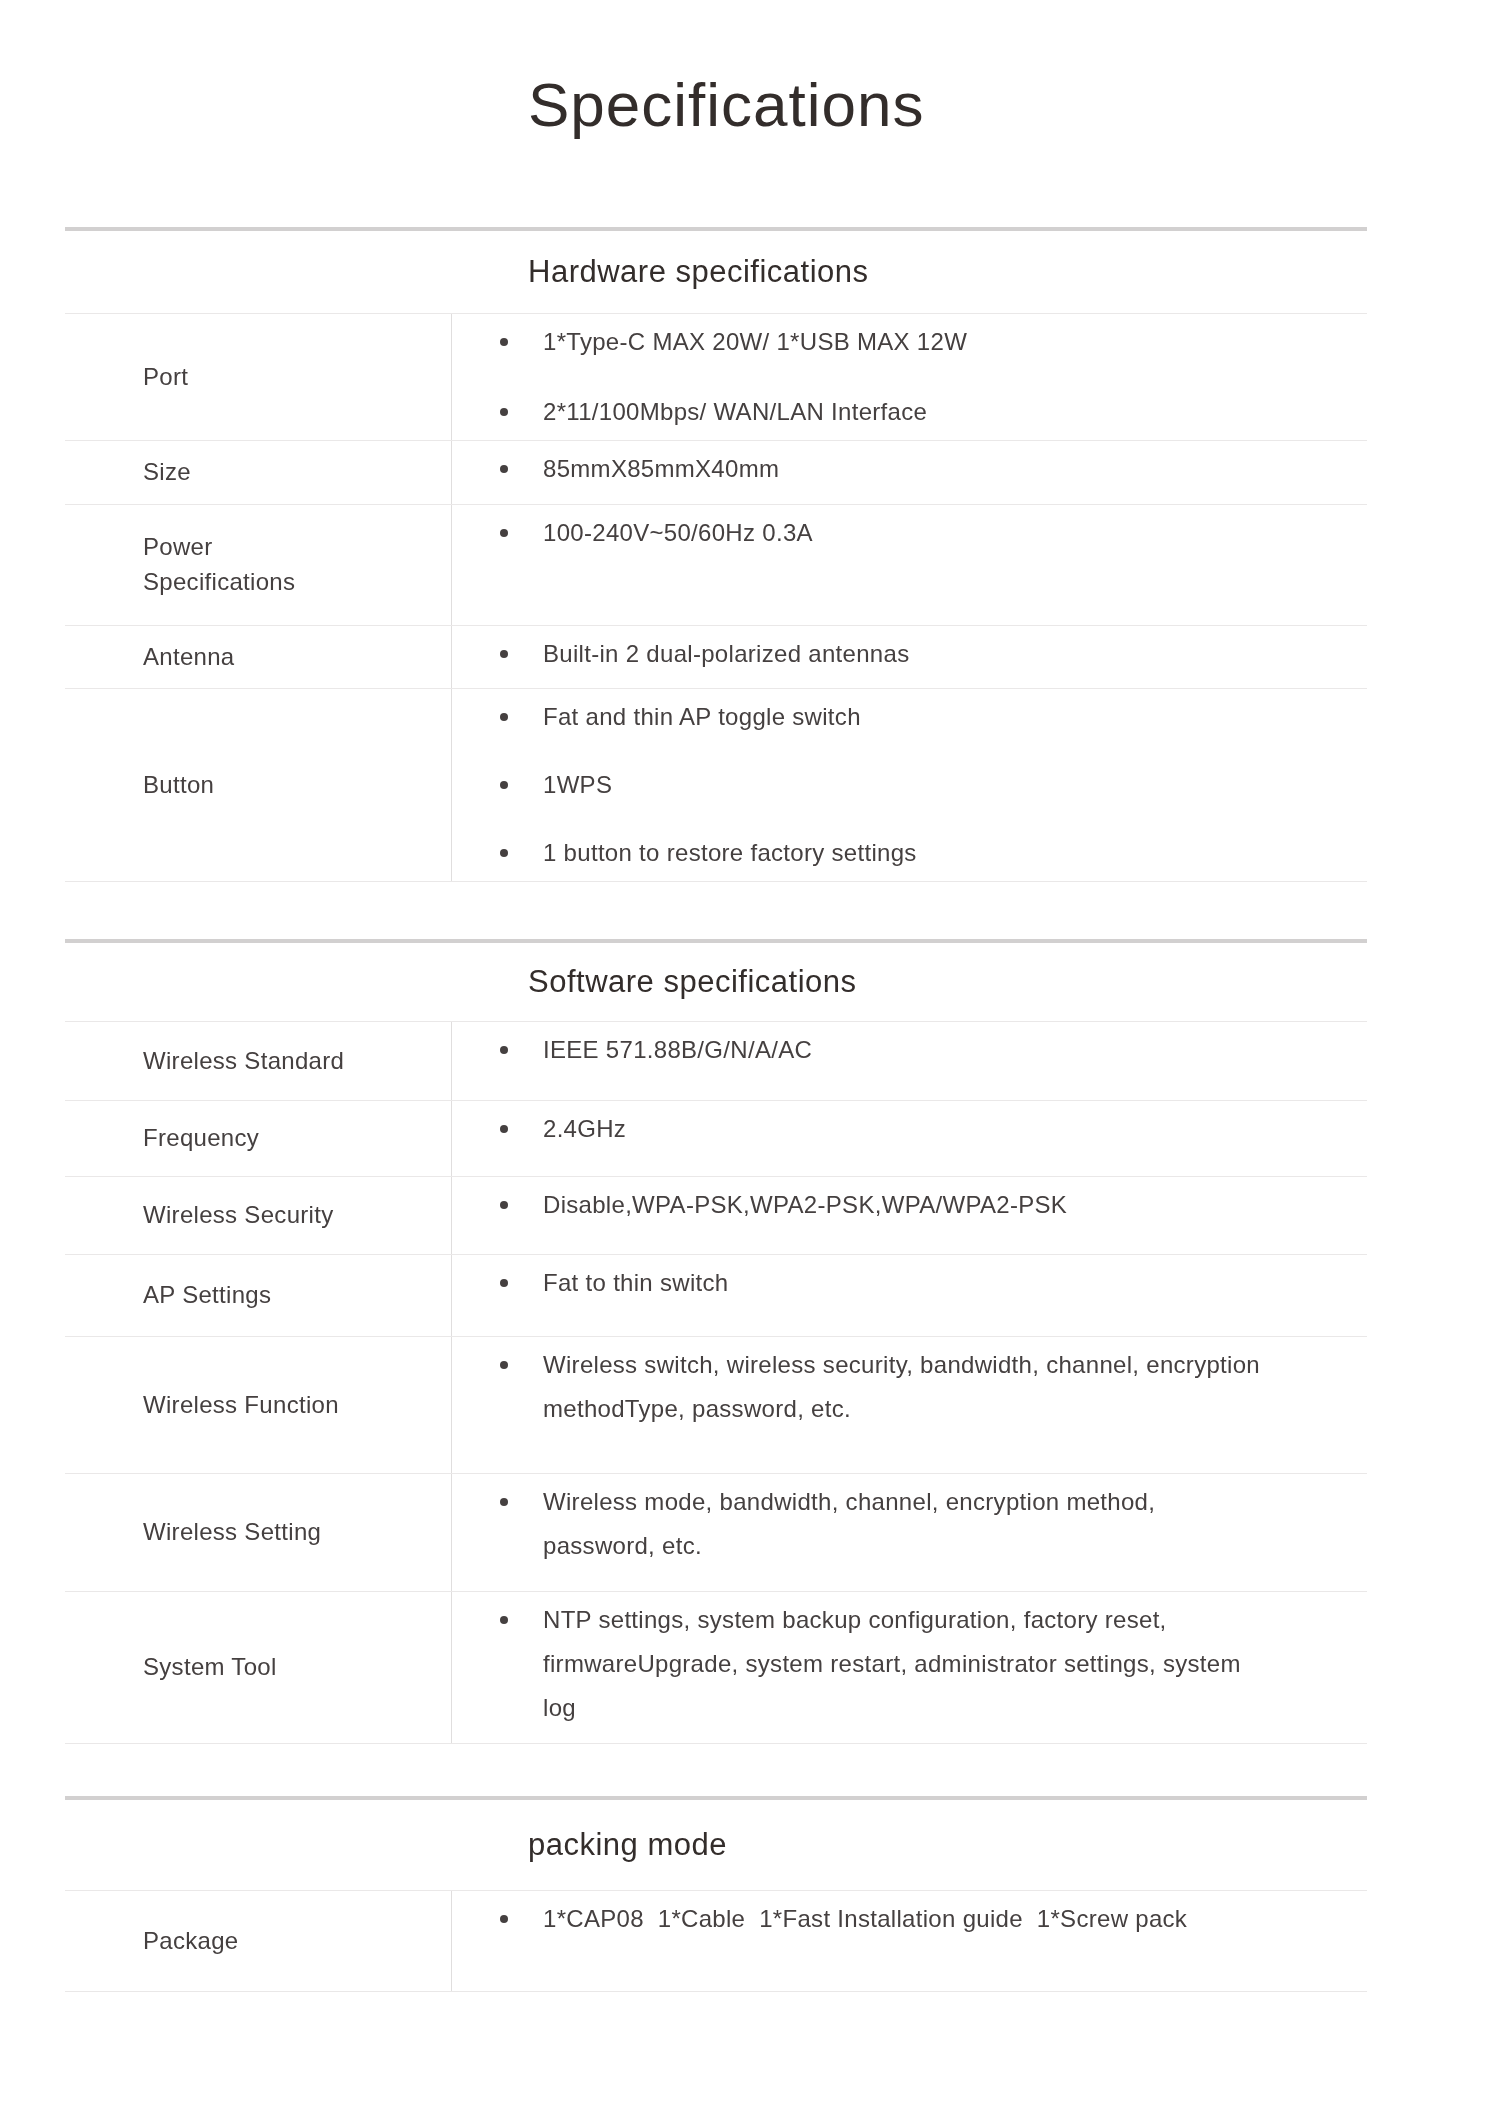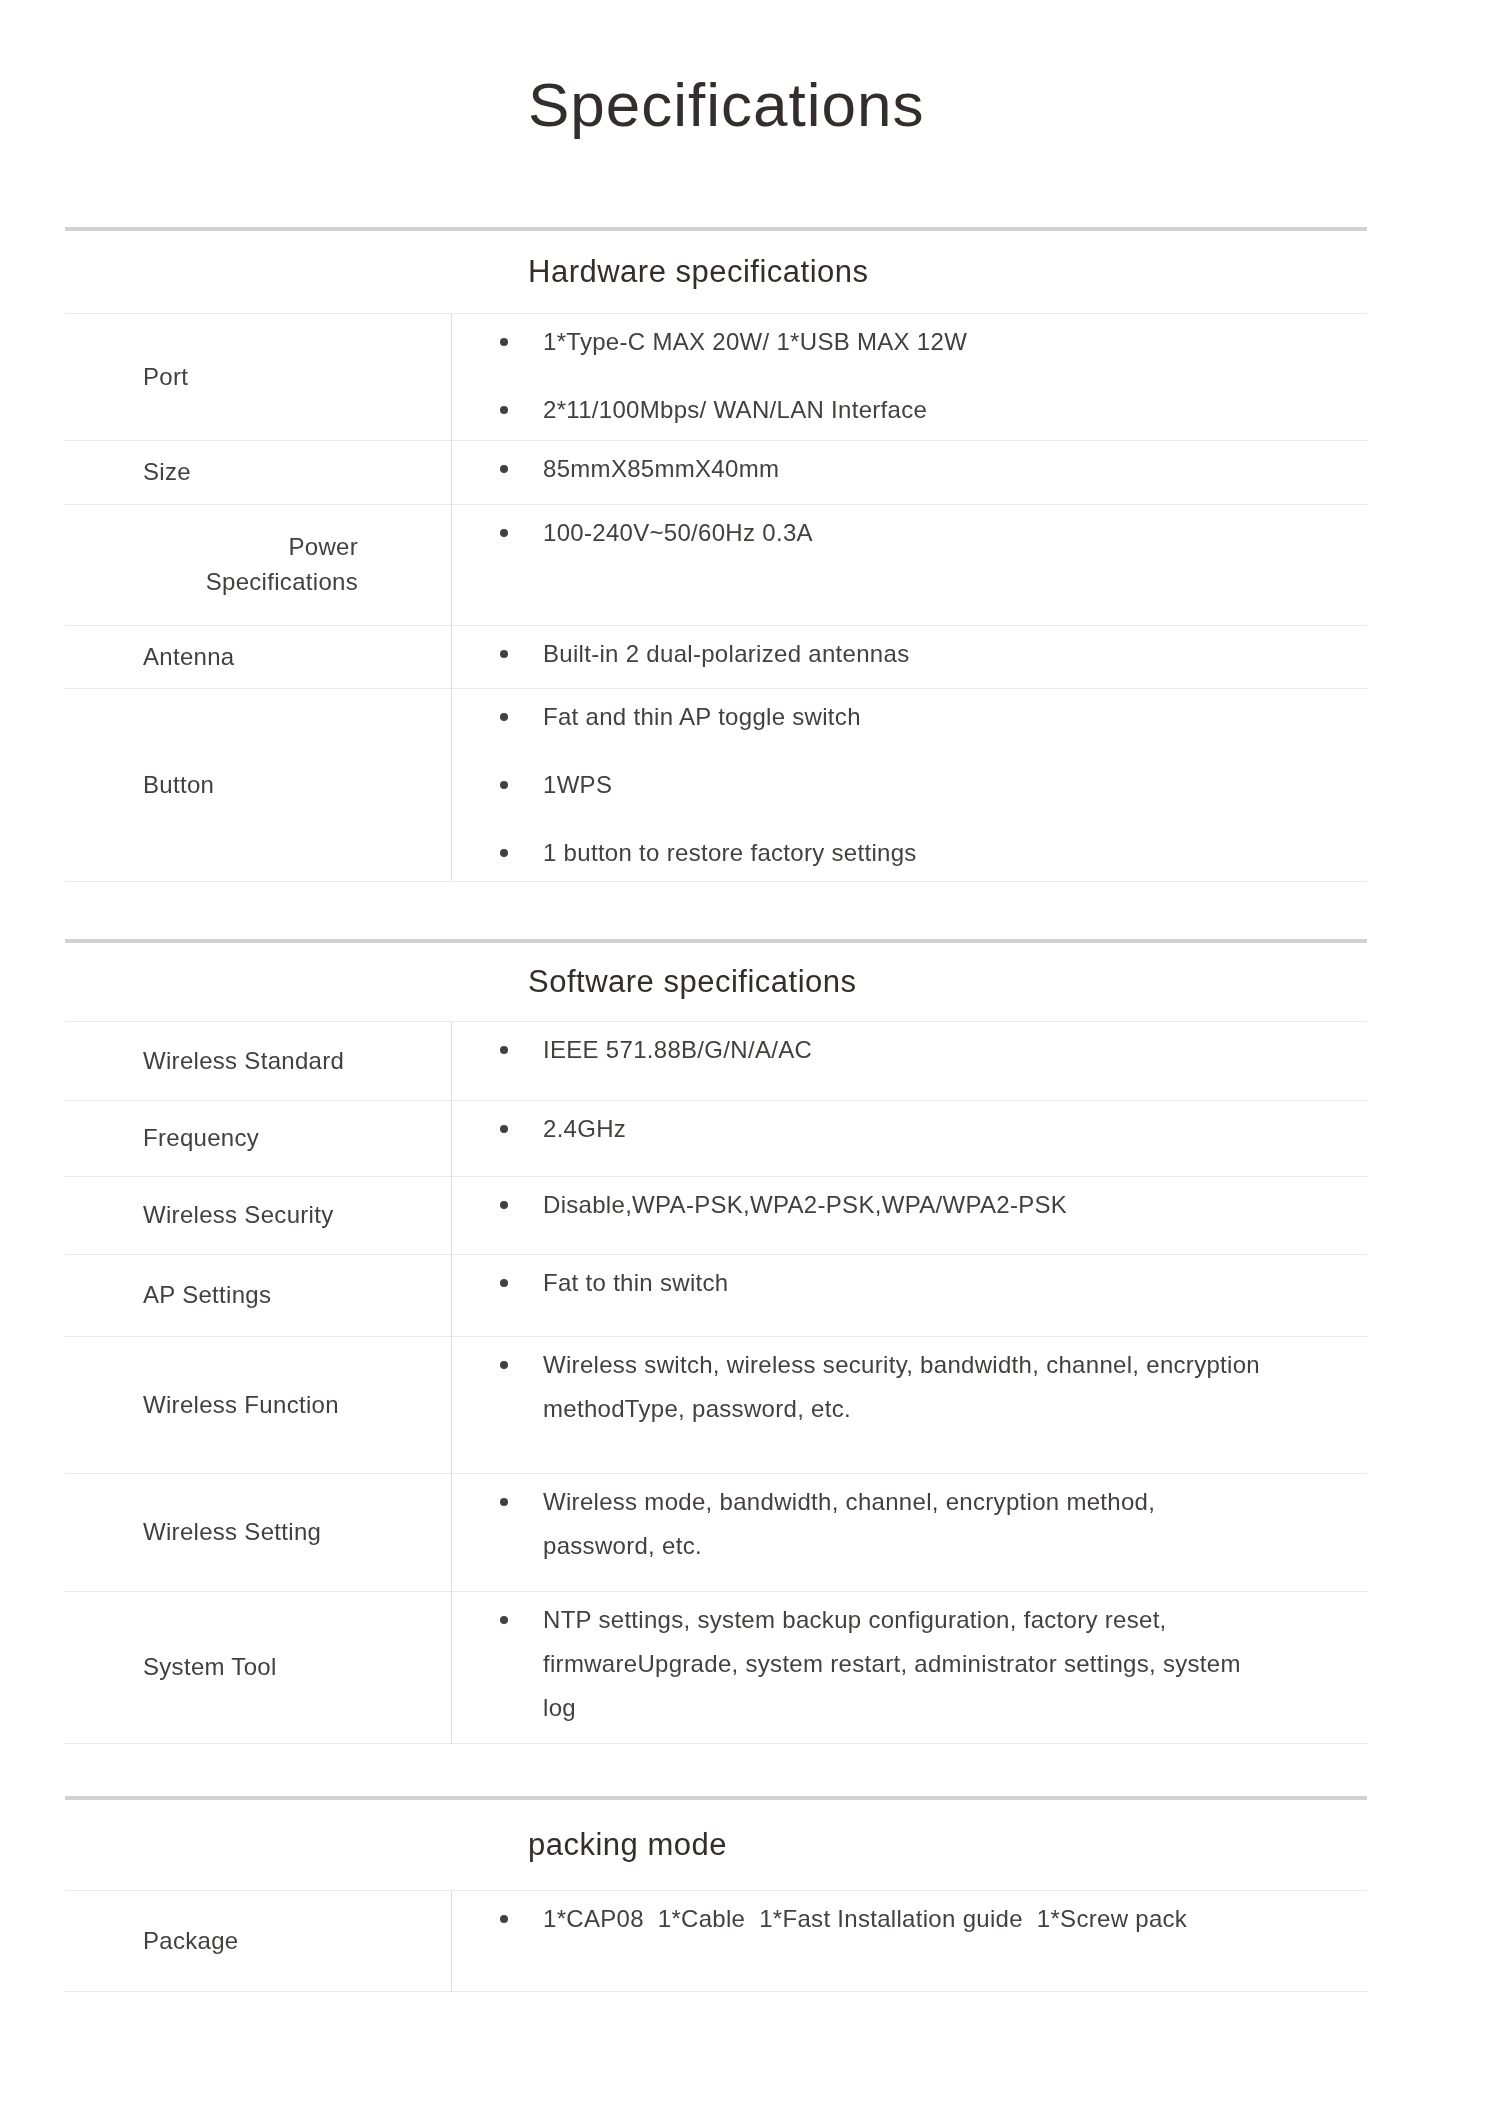--- a/index.html
+++ b/index.html
@@ -40,26 +40,26 @@
   }
   .spec-row{
     display:flex;
     border-bottom:1px solid var(--c-line-thin);
   }
   .label-cell{
     flex:0 0 387px; width:387px;
     border-right:1px solid var(--c-divider);
     display:flex; align-items:center;
     padding-left:78px; padding-right:15px;
-    font-size:24px; line-height:1.45; letter-spacing:.3px;text-align:right;
+    font-size:24px; line-height:1.45; letter-spacing:.3px;
   }
   .label-text{ max-width:215px; }
   .content-cell{
     flex:1;
-    display:flex; flex-direction:column; justify-content:flex-start;
+    display:flex; flex-direction:column; justify-content:space-between;
     gap:24px;
     padding:6px 30px 6px 48px;
   }
   .bullet-item{ display:flex; align-items:flex-start; }
   .dot{
     flex:0 0 8px; width:8px; height:8px; border-radius:50%;
     background:var(--c-text);
     margin-top:18px; margin-right:35px;
   }
   .item-text{

